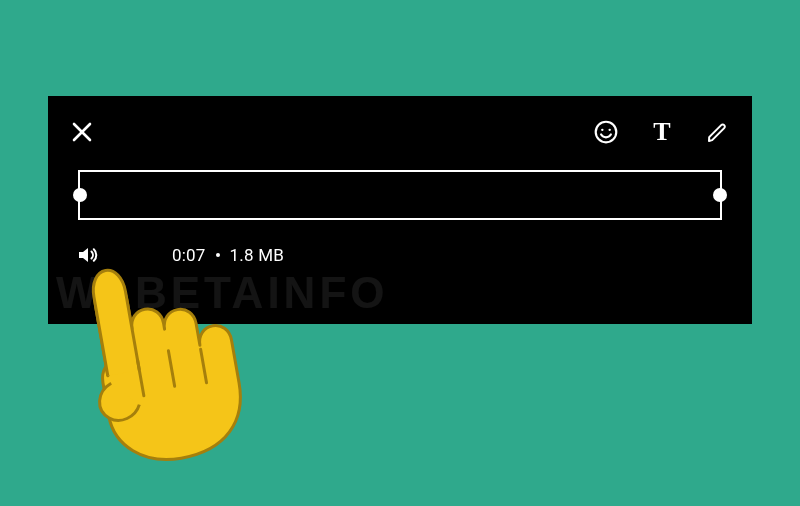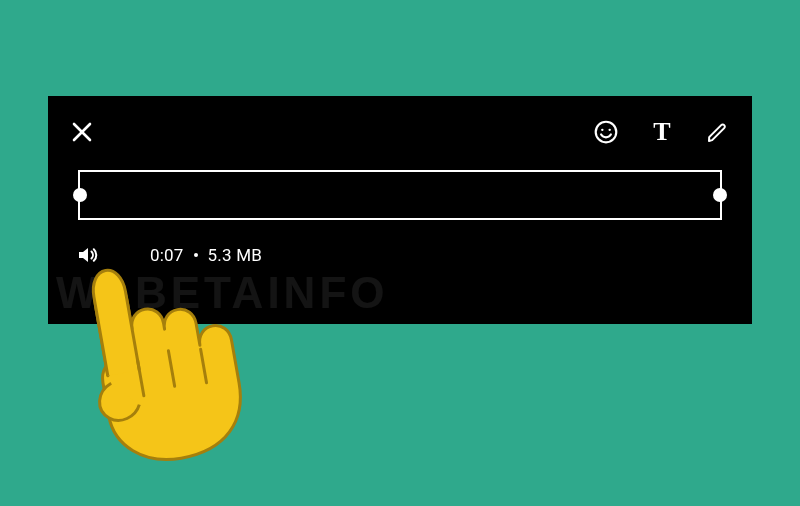--- a/index.html
+++ b/index.html
@@ -96,21 +96,21 @@
   .sound-btn {
     width: 26px;
     height: 26px;
     display: flex;
     align-items: center;
     justify-content: center;
     cursor: pointer;
     color: #fff;
   }
   .info-text {
-    margin-left: 50px;
+    margin-left: 72px;
     display: flex;
     align-items: center;
     gap: 10px;
     white-space: nowrap;
   }
   .dot {
     width: 4px;
     height: 4px;
     background: #fff;
     border-radius: 50%;
@@ -186,21 +186,21 @@
       <div class="sound-btn">
         <svg viewBox="0 0 24 24" width="24" height="24" fill="#fff">
           <path d="M4 9v6h4l5 4V5L8 9H4z"></path>
           <path d="M16.5 8.5a5 5 0 0 1 0 7" fill="none" stroke="#fff" stroke-width="2" stroke-linecap="round"></path>
           <path d="M18.8 6.2a8 8 0 0 1 0 11.6" fill="none" stroke="#fff" stroke-width="2" stroke-linecap="round"></path>
         </svg>
       </div>
       <div class="info-text">
         <span>0:07</span>
         <span class="dot"></span>
-        <span>5.3 MB</span>
+        <span>1.8 MB</span>
       </div>
     </div>
 
   </div>
 
   <div class="hand">
     <svg viewBox="0 0 180 210">
       <g transform="rotate(-10 90 105)">
 
         <path d="M40 95

